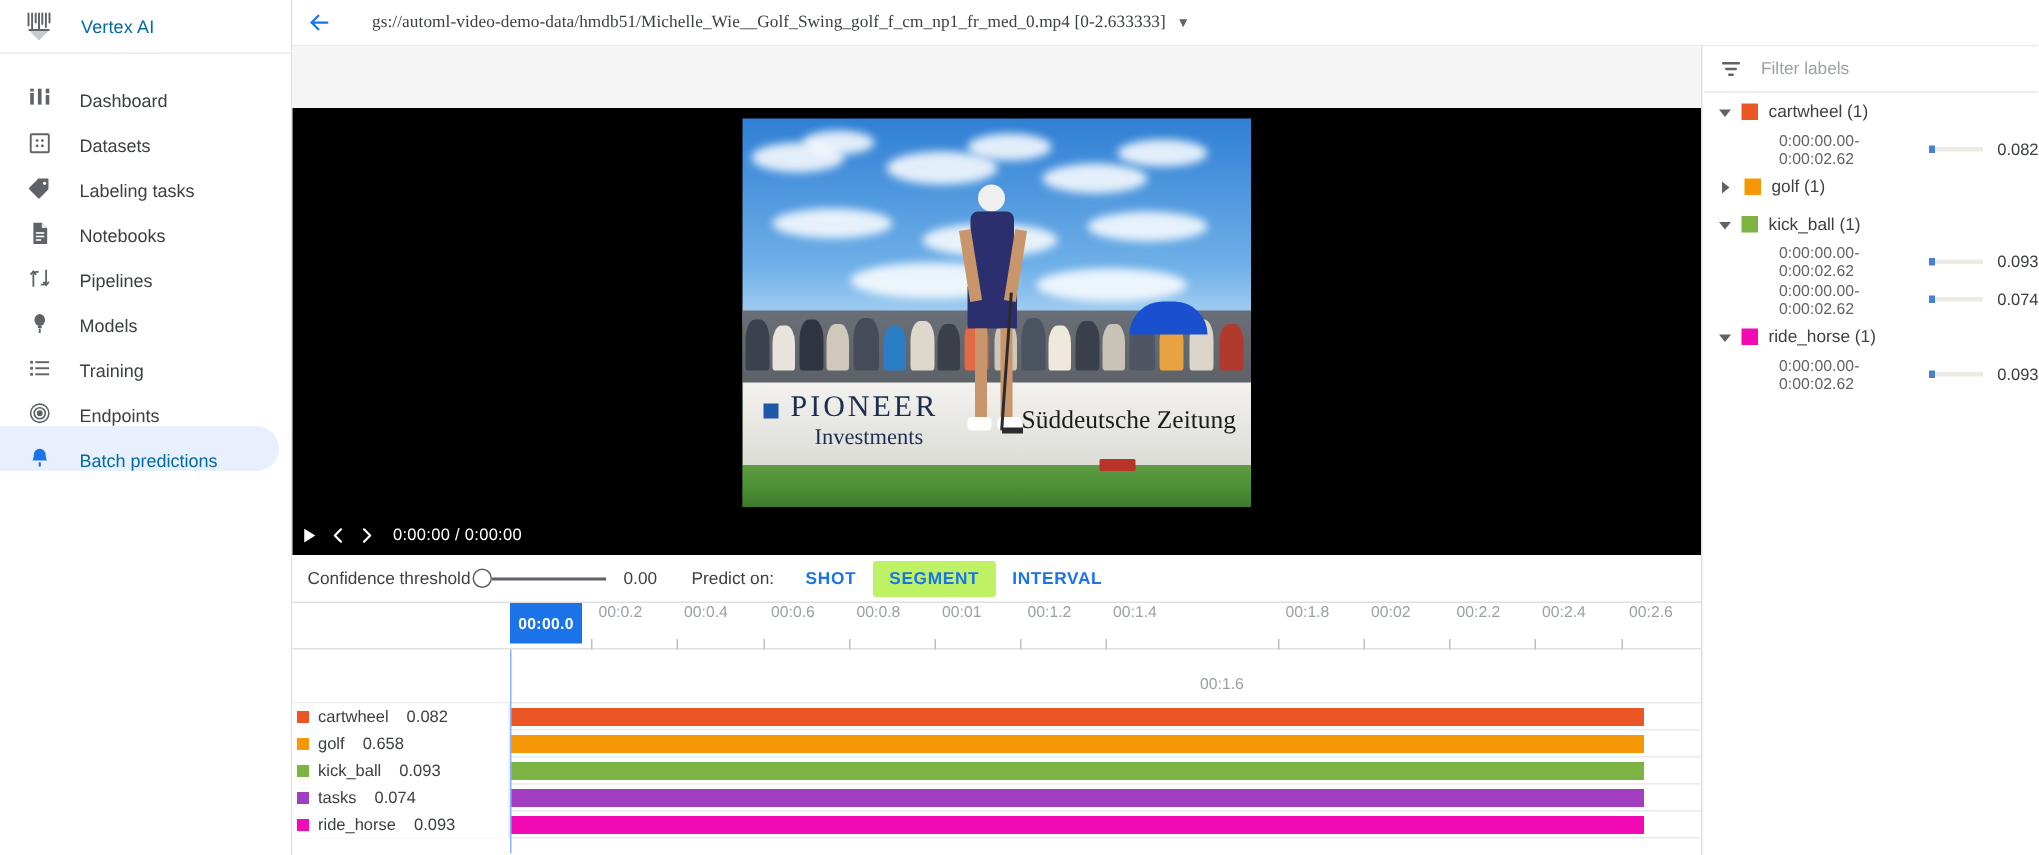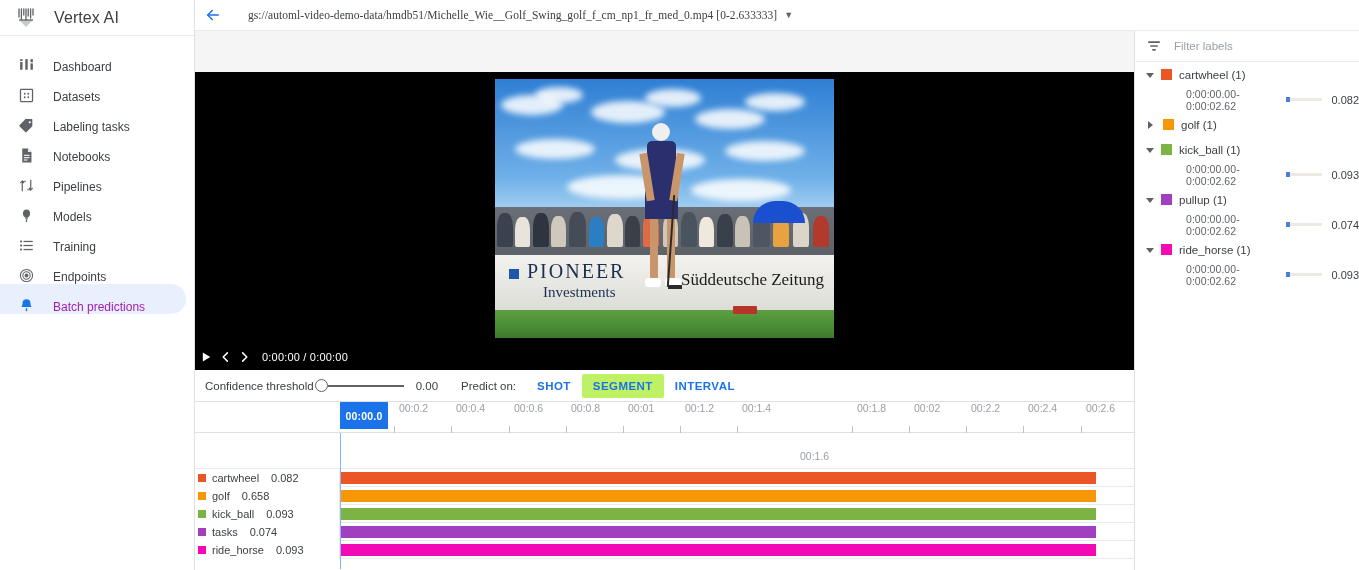--- a/index.html
+++ b/index.html
@@ -17,31 +17,31 @@
   #sidebar {
     position: absolute; left: 0; top: 0; width: 195px; height: 570px;
     background: #fff; border-right: 1px solid #e0e0e0;
   }
   .brand {
     height: 36px; display: flex; align-items: center;
     padding-left: 14px; gap: 16px;
     border-bottom: 1px solid #e8eaed;
   }
   .brand-logo { width: 24px; height: 24px; display: block; flex: 0 0 24px; }
-  .brand-title { font-size: 16px; color: #404040; letter-spacing: .1px; }
+  .brand-title { font-size: 12px; color: #0369a1; letter-spacing: .1px; }
 
   .nav { padding-top: 8px; }
   .nav-item {
     display: flex; align-items: flex-end; height: 30px;
     padding-left: 18px; gap: 18px;
     font-size: 12px; color: #3c4043; cursor: pointer;
     border-radius: 0 15px 15px 0; margin-right: 8px;
   }
   .nav-item .ico { width: 17px; height: 17px; flex: 0 0 17px; display: block; color: #5f6368; }
-  .nav-item.active { background: #e8f0fe; color: #a21caf; }
+  .nav-item.active { background: #e8f0fe; color: #0369a1; }
   .nav-item.active .ico { color: #1a73e8; }
 
   
   #topbar {
     position: absolute; left: 195px; top: 0; width: 1164px; height: 31px;
     background: #fff; display: flex; align-items: center;
     border-bottom: 1px solid #e8eaed;
   }
   .back-btn {
     width: 36px; height: 31px; display: flex; align-items: center; justify-content: center;
@@ -547,25 +547,20 @@
       <div class="grp-row">
         <span class="grp-time">0:00:00.00-0:00:02.62</span>
         <span class="mini-bar">
             <span class="mini-dot"></span>
           </span>
         <span class="grp-score">0.093</span>
       </div>
     </div>
 
     <div class="grp">
-      <div class="grp-head">
-        <span class="tri down"></span>
-        <span class="grp-sw" style="background:#a23fc0;"></span>
-        <span class="grp-name">pullup (1)</span>
-      </div>
       <div class="grp-row">
         <span class="grp-time">0:00:00.00-0:00:02.62</span>
         <span class="mini-bar">
             <span class="mini-dot"></span>
           </span>
         <span class="grp-score">0.074</span>
       </div>
     </div>
 
     <div class="grp">

